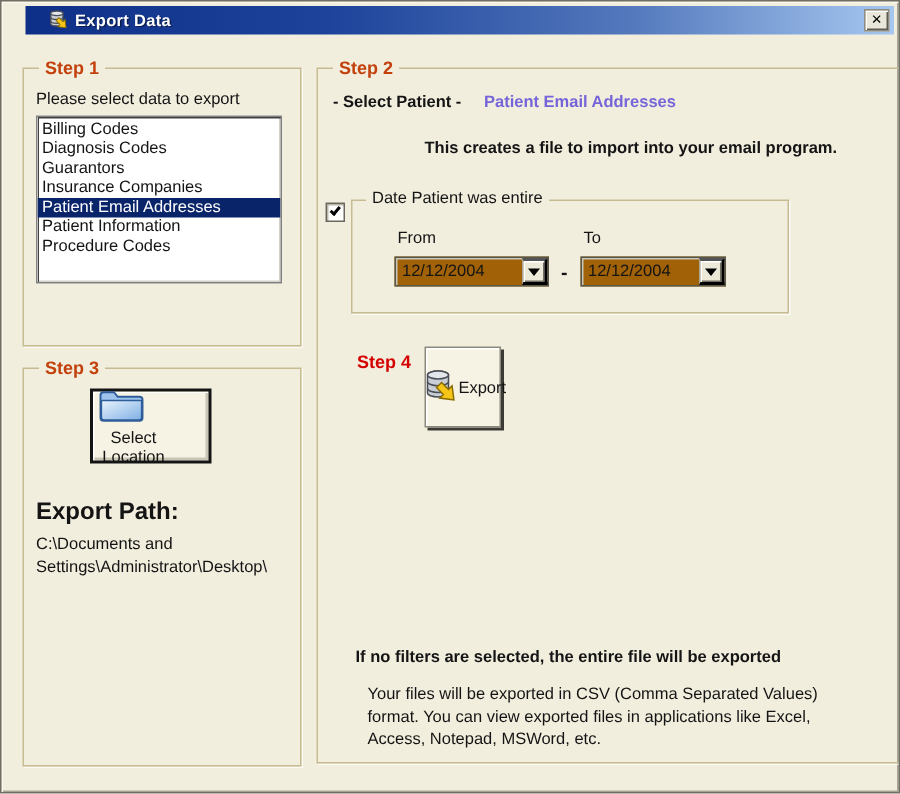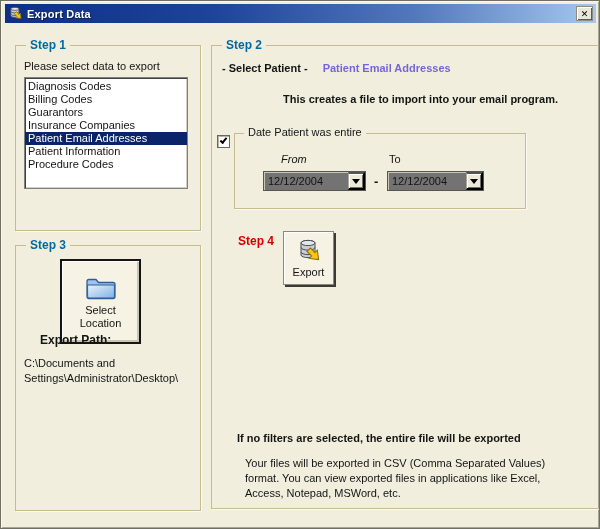--- a/index.html
+++ b/index.html
@@ -8,39 +8,39 @@
     position:relative;width:600px;height:529px;
     background:#f2eede;
     font-family:"Liberation Sans","DejaVu Sans",sans-serif;
     font-size:11px;color:#141414;
     border:1px solid #716f64;
     box-shadow:inset 1px 1px 0 #fbf8ee, inset -1px -1px 0 #a9a595;
     overflow:hidden;
   }
   
   .titlebar{
-    position:absolute;left:4px;top:3px;right:3px;height:19px;
+    position:absolute;left:16px;top:3px;right:3px;height:19px;
     background:linear-gradient(90deg,#0e2f87 0%,#1d439b 35%,#5479bd 70%,#a6c7f0 100%);
-    display:flex;align-items:center;padding-left:3px;
+    display:flex;align-items:center;padding-left:14px;
   }
   .titlebar .title{color:#ffffff;font-weight:bold;font-size:11px;margin-left:4px;letter-spacing:.2px;
     text-shadow:1px 1px 0 rgba(0,0,0,.45);}
   .closebtn{
     position:absolute;right:3px;top:2px;width:17px;height:15px;
     background:#e9e6da;border:1px solid #8f8d81;
     box-shadow:inset 1px 1px 0 #ffffff, inset -1px -1px 0 #5f5d53;
     display:flex;align-items:center;justify-content:center;
     font-size:9px;font-weight:bold;color:#000;padding:0;cursor:default;
     font-family:"DejaVu Sans",sans-serif;
   }
   
   .gb{position:absolute;border:1px solid #c6bb92;box-shadow:1px 1px 0 rgba(255,255,255,.7);}
   .gb .legend{
     position:absolute;top:-8px;left:10px;background:#f2eede;padding:0 4px;
-    font-weight:bold;color:#0369a1;font-size:12px;
+    font-weight:bold;color:#c2410c;font-size:12px;
   }
   .step1{left:14px;top:44px;width:186px;height:186px;}
   .step3{left:14px;top:244px;width:186px;height:266px;}
   .step2{left:210px;top:44px;width:437px;height:464px;}
   .datebox{left:22px;top:87px;width:292px;height:76px;border:1px solid #c6bb92;position:absolute;box-shadow:1px 1px 0 rgba(255,255,255,.7);}
   .datebox .legend{position:absolute;top:-8px;left:9px;background:#f2eede;padding:0 4px;font-weight:normal;color:#141414;font-size:11px;}
   
   .select-label{position:absolute;left:8px;top:14px;}
   .listbox{
     position:absolute;left:8px;top:31px;width:164px;height:112px;background:#ffffff;
@@ -54,58 +54,58 @@
   .filters-row{position:absolute;left:10px;top:16px;white-space:nowrap;}
   .filters-label{font-weight:bold;}
   .filter-value{font-weight:bold;color:#7565d9;margin-left:12px;}
   .desc{position:absolute;left:24px;top:47px;font-weight:bold;margin-left:47px;}
   .checkbox{
     position:absolute;left:5px;top:89px;width:13px;height:13px;background:#ffffff;
     border:1px solid #6a685c;box-shadow:inset 1px 1px 0 #b9b6a8;
   }
   .checkmark{position:absolute;left:2px;top:2px;width:7px;height:4px;
     border-left:2px solid #000;border-bottom:2px solid #000;transform:rotate(-50deg);}
-  .date-label-from{position:absolute;left:46px;top:19px;font-style:italic;}
+  .date-label-from{position:absolute;left:30px;top:19px;}
   .date-label-to{position:absolute;left:154px;top:19px;}
   .combo{
-    position:absolute;top:37px;height:20px;background:#737373;
+    position:absolute;top:37px;height:20px;background:#a16207;
     border:1px solid #58584a;box-shadow:inset 1px 1px 0 #c9c6b8;
     display:flex;align-items:center;
   }
   .combo-from{left:28px;width:103px;}
   .combo-to{left:152px;width:97px;}
   .combo .val{flex:1;padding-left:4px;line-height:18px;}
   .combo-btn{
     width:17px;height:100%;background:#ece9d8;border-left:1px solid #aca899;
     box-shadow:inset 1px 1px 0 #ffffff, inset -1px -1px 0 #716f64;
     display:flex;align-items:center;justify-content:center;padding:0;cursor:default;
   }
   .caret{width:0;height:0;border:4px solid transparent;border-top:5px solid #000;margin-top:4px;}
   .date-dash{position:absolute;left:139px;top:40px;font-weight:bold;font-size:13px;}
   .step4-label{position:absolute;left:26px;top:188px;font-weight:bold;color:#d40000;font-size:12px;}
   .export-btn{
     position:absolute;left:71px;top:185px;width:51px;height:54px;
     background:#f6f2e4;border:1px solid #8a887c;
     box-shadow:2px 2px 0 #3c3a34, inset 1px 1px 0 #ffffff;
-    display:flex;flex-direction:column;align-items:center;justify-content:center;
+    display:flex;flex-direction:row;align-items:center;justify-content:center;
     font-family:inherit;font-size:11px;color:#141414;padding:2px;cursor:default;
   }
   .export-btn .lbl{margin-top:2px;}
   .note-bold{position:absolute;left:25px;top:386px;font-weight:bold;}
   .note-body{position:absolute;left:33px;top:410px;width:325px;line-height:15px;}
   
   .loc-btn{
-    position:absolute;left:44px;top:13px;width:81px;height:85px;
+    position:absolute;left:44px;top:13px;width:81px;height:50px;
     background:#f6f2e4;border:2px solid #141414;
     box-shadow:inset 1px 1px 0 #ffffff, inset -2px -2px 0 #c9c5b4;
-    display:flex;flex-direction:column;align-items:center;justify-content:center;
+    display:flex;flex-direction:column;justify-content:center;
     font-family:inherit;font-size:11px;color:#141414;cursor:default;padding:2px;
   }
   .loc-btn .lbl{margin-top:3px;width:50px;text-align:center;line-height:13px;}
-  .path-label{position:absolute;left:24px;top:87px;font-weight:bold;font-size:12px;}
+  .path-label{position:absolute;left:8px;top:87px;font-weight:bold;font-size:16px;}
   .path-value{position:absolute;left:8px;top:110px;width:174px;line-height:15px;word-wrap:break-word;}
 </style>
 </head>
 <body>
 
 <div class="window">
 
   <div class="titlebar">
     <span style="display:flex;">
       <svg width="15" height="15" viewBox="0 0 26 26">
@@ -123,22 +123,22 @@
     <span class="title">Export Data</span>
     <button class="closebtn">
       <span>✕</span>
     </button>
   </div>
 
   <div class="gb step1">
     <span class="legend">Step 1</span>
     <div class="select-label">Please select data to export</div>
     <div class="listbox">
+      <div class="list-item">Billing Codes</div>
       <div class="list-item">Diagnosis Codes</div>
-      <div class="list-item">Billing Codes</div>
       <div class="list-item">Guarantors</div>
       <div class="list-item">Insurance Companies</div>
       <div class="list-item selected">Patient Email Addresses</div>
       <div class="list-item">Patient Information</div>
       <div class="list-item">Procedure Codes</div>
     </div>
   </div>
 
   <div class="gb step2">
     <span class="legend">Step 2</span>

